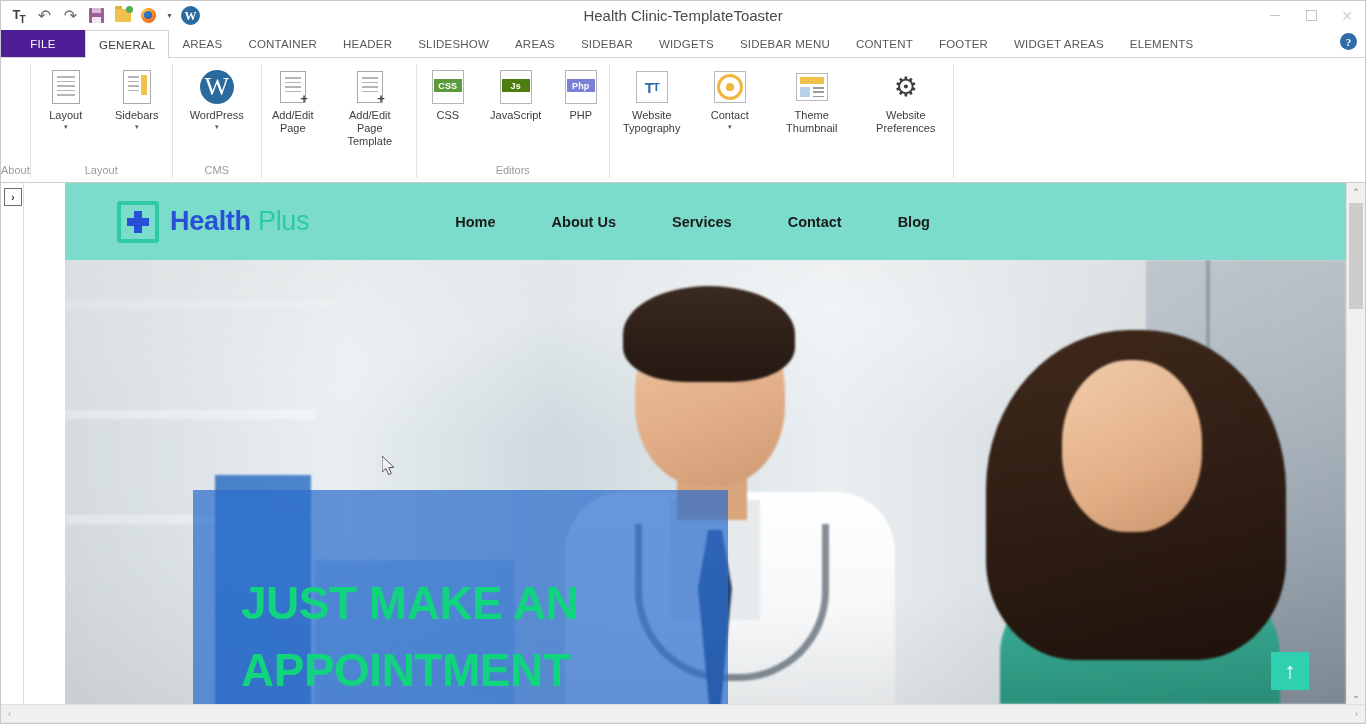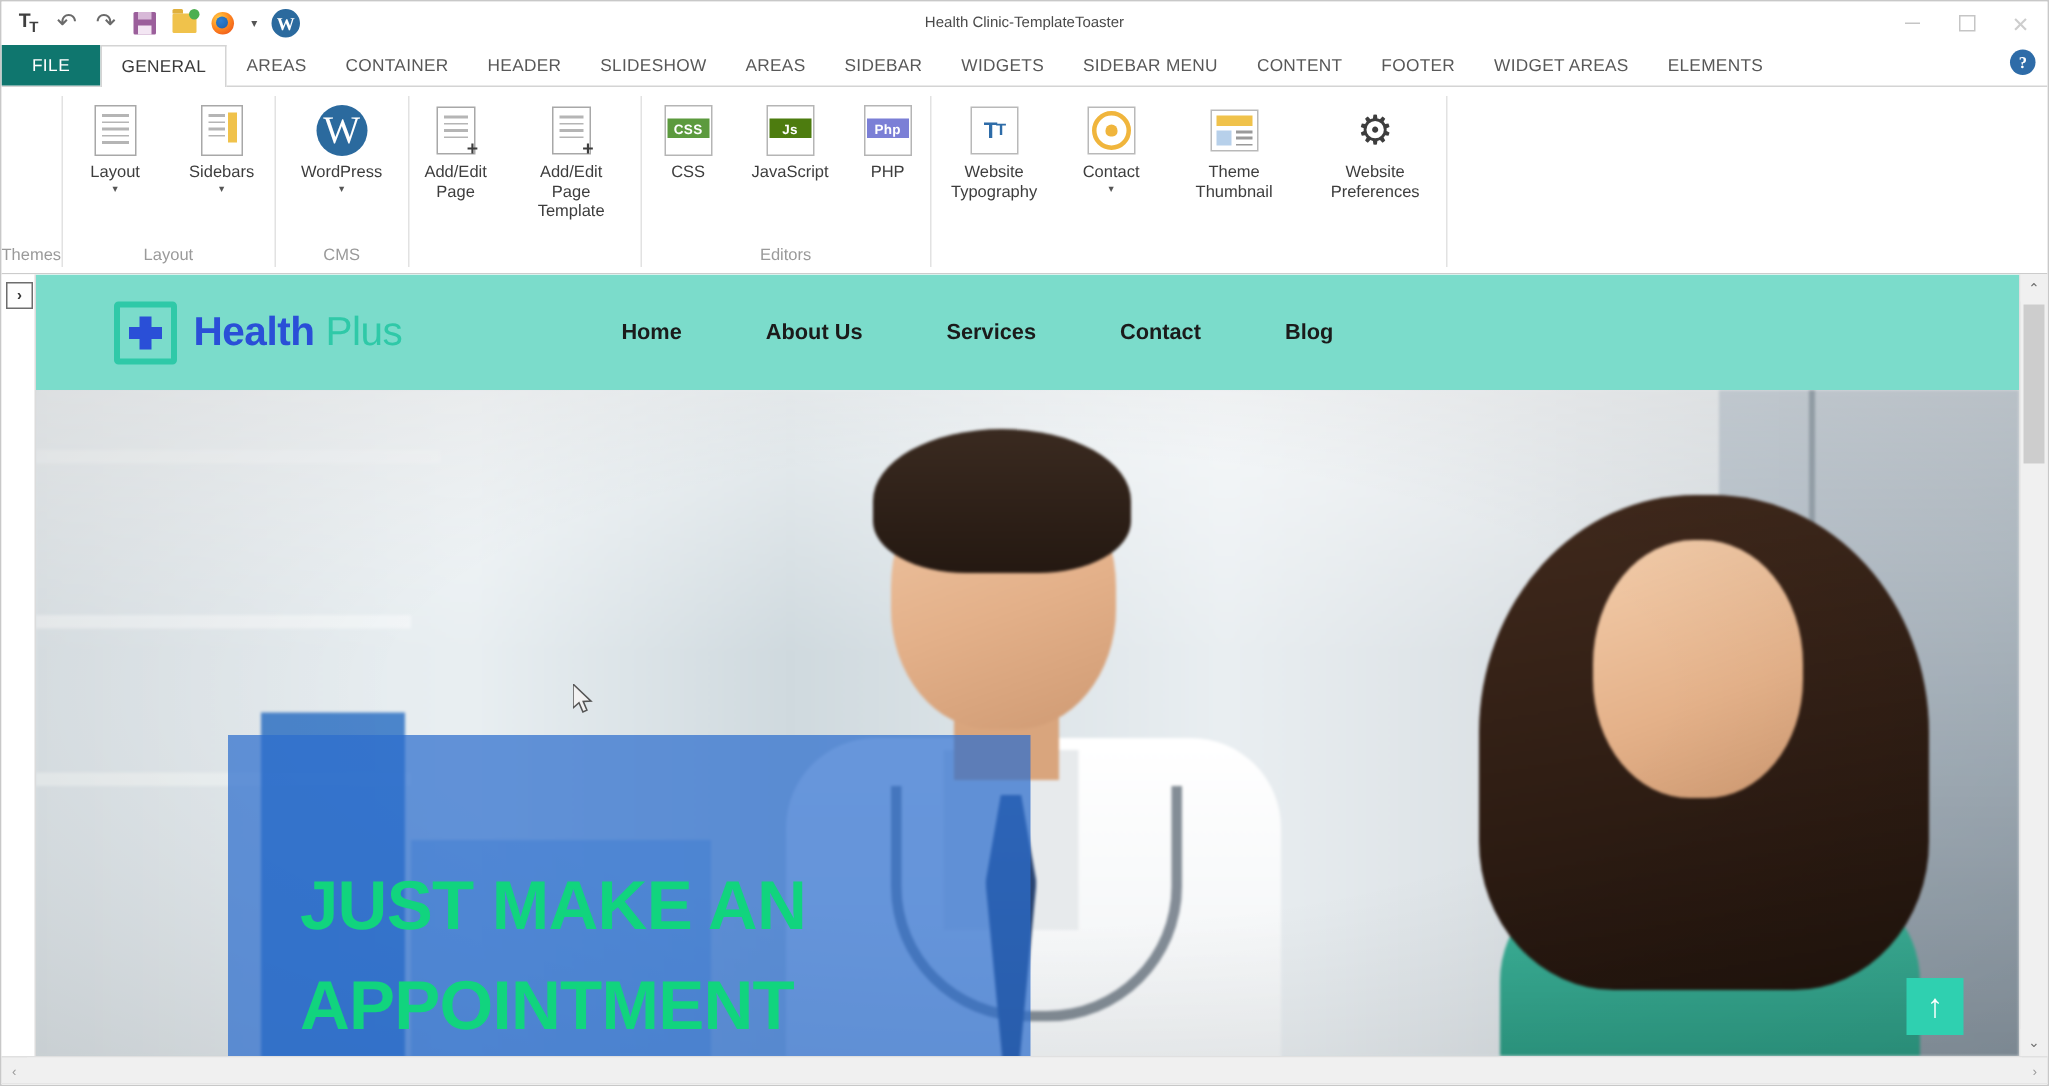--- a/index.html
+++ b/index.html
@@ -84,21 +84,21 @@
     border: 1.5px solid #2b6a9e;
   }
   .ic-wp span { color:#fff; font-size:12px; line-height:1; }
 
   .title-text {
     position: absolute;
     left: 0; right: 0; top: 0;
     height: 29px;
     line-height: 29px;
     text-align: center;
-    font-size: 10px;
+    font-size: 15px;
     color: #4a4a4a;
     pointer-events: none;
   }
   .wincontrols {
     position: absolute; right: 0; top: 0;
     display: flex; height: 29px;
   }
   .winbtn {
     width: 36px; height: 29px;
     display:flex; align-items:center; justify-content:center;
@@ -112,22 +112,22 @@
   
   .tabstrip {
     height: 27px;
     display: flex;
     align-items: flex-end;
     background: #ffffff;
     position: relative;
     border-bottom: 1px solid #d4d4d4;
   }
   .tab-file {
-    width: 66px; height: 27px;
-    background:#0f766e; color:#ffffff;
+    width: 84px; height: 27px;
+    background:#4c1d95; color:#ffffff;
     display:flex; align-items:center; justify-content:center;
     font-size:11.5px; letter-spacing:.3px;
     cursor: pointer;
   }
   .tab {
     height: 27px;
     padding: 0 13px;
     display:flex; align-items:center;
     font-size: 11.5px;
     color:#585858;
@@ -270,20 +270,21 @@
     background:#fdfdfd;
     display:flex; align-items:center; justify-content:center;
     font-size:10px; color:#333; cursor:pointer;
     font-weight:bold;
   }
   .canvas {
     position: relative;
     flex: 1;
     overflow: hidden;
     background:#ffffff;
+    padding-left:41px;
   }
   .site-header {
     height: 77px;
     background: #7bdccb;
     display:flex; align-items:center;
     padding: 0 0 0 52px;
   }
   .brand { display:flex; align-items:center; gap:11px; }
   .brand-mark {
     width: 42px; height: 42px;
@@ -545,21 +546,21 @@
     <div class="tab">ELEMENTS</div>
     <div class="help-btn">?</div>
   </div>
 
   <div class="ribbon">
 
     <div class="rgroup">
       <div class="rgroup-items">
         <div class="rsep"></div>
       </div>
-      <div class="rgroup-label">Themes</div>
+      <div class="rgroup-label">About</div>
     </div>
     <div class="rsep"></div>
 
     <div class="rgroup">
       <div class="rgroup-items">
         <div class="ritem">
           <div class="ricon">
             <div class="icn-doc">
               <div class="ln"></div>
                 <div class="ln"></div>

